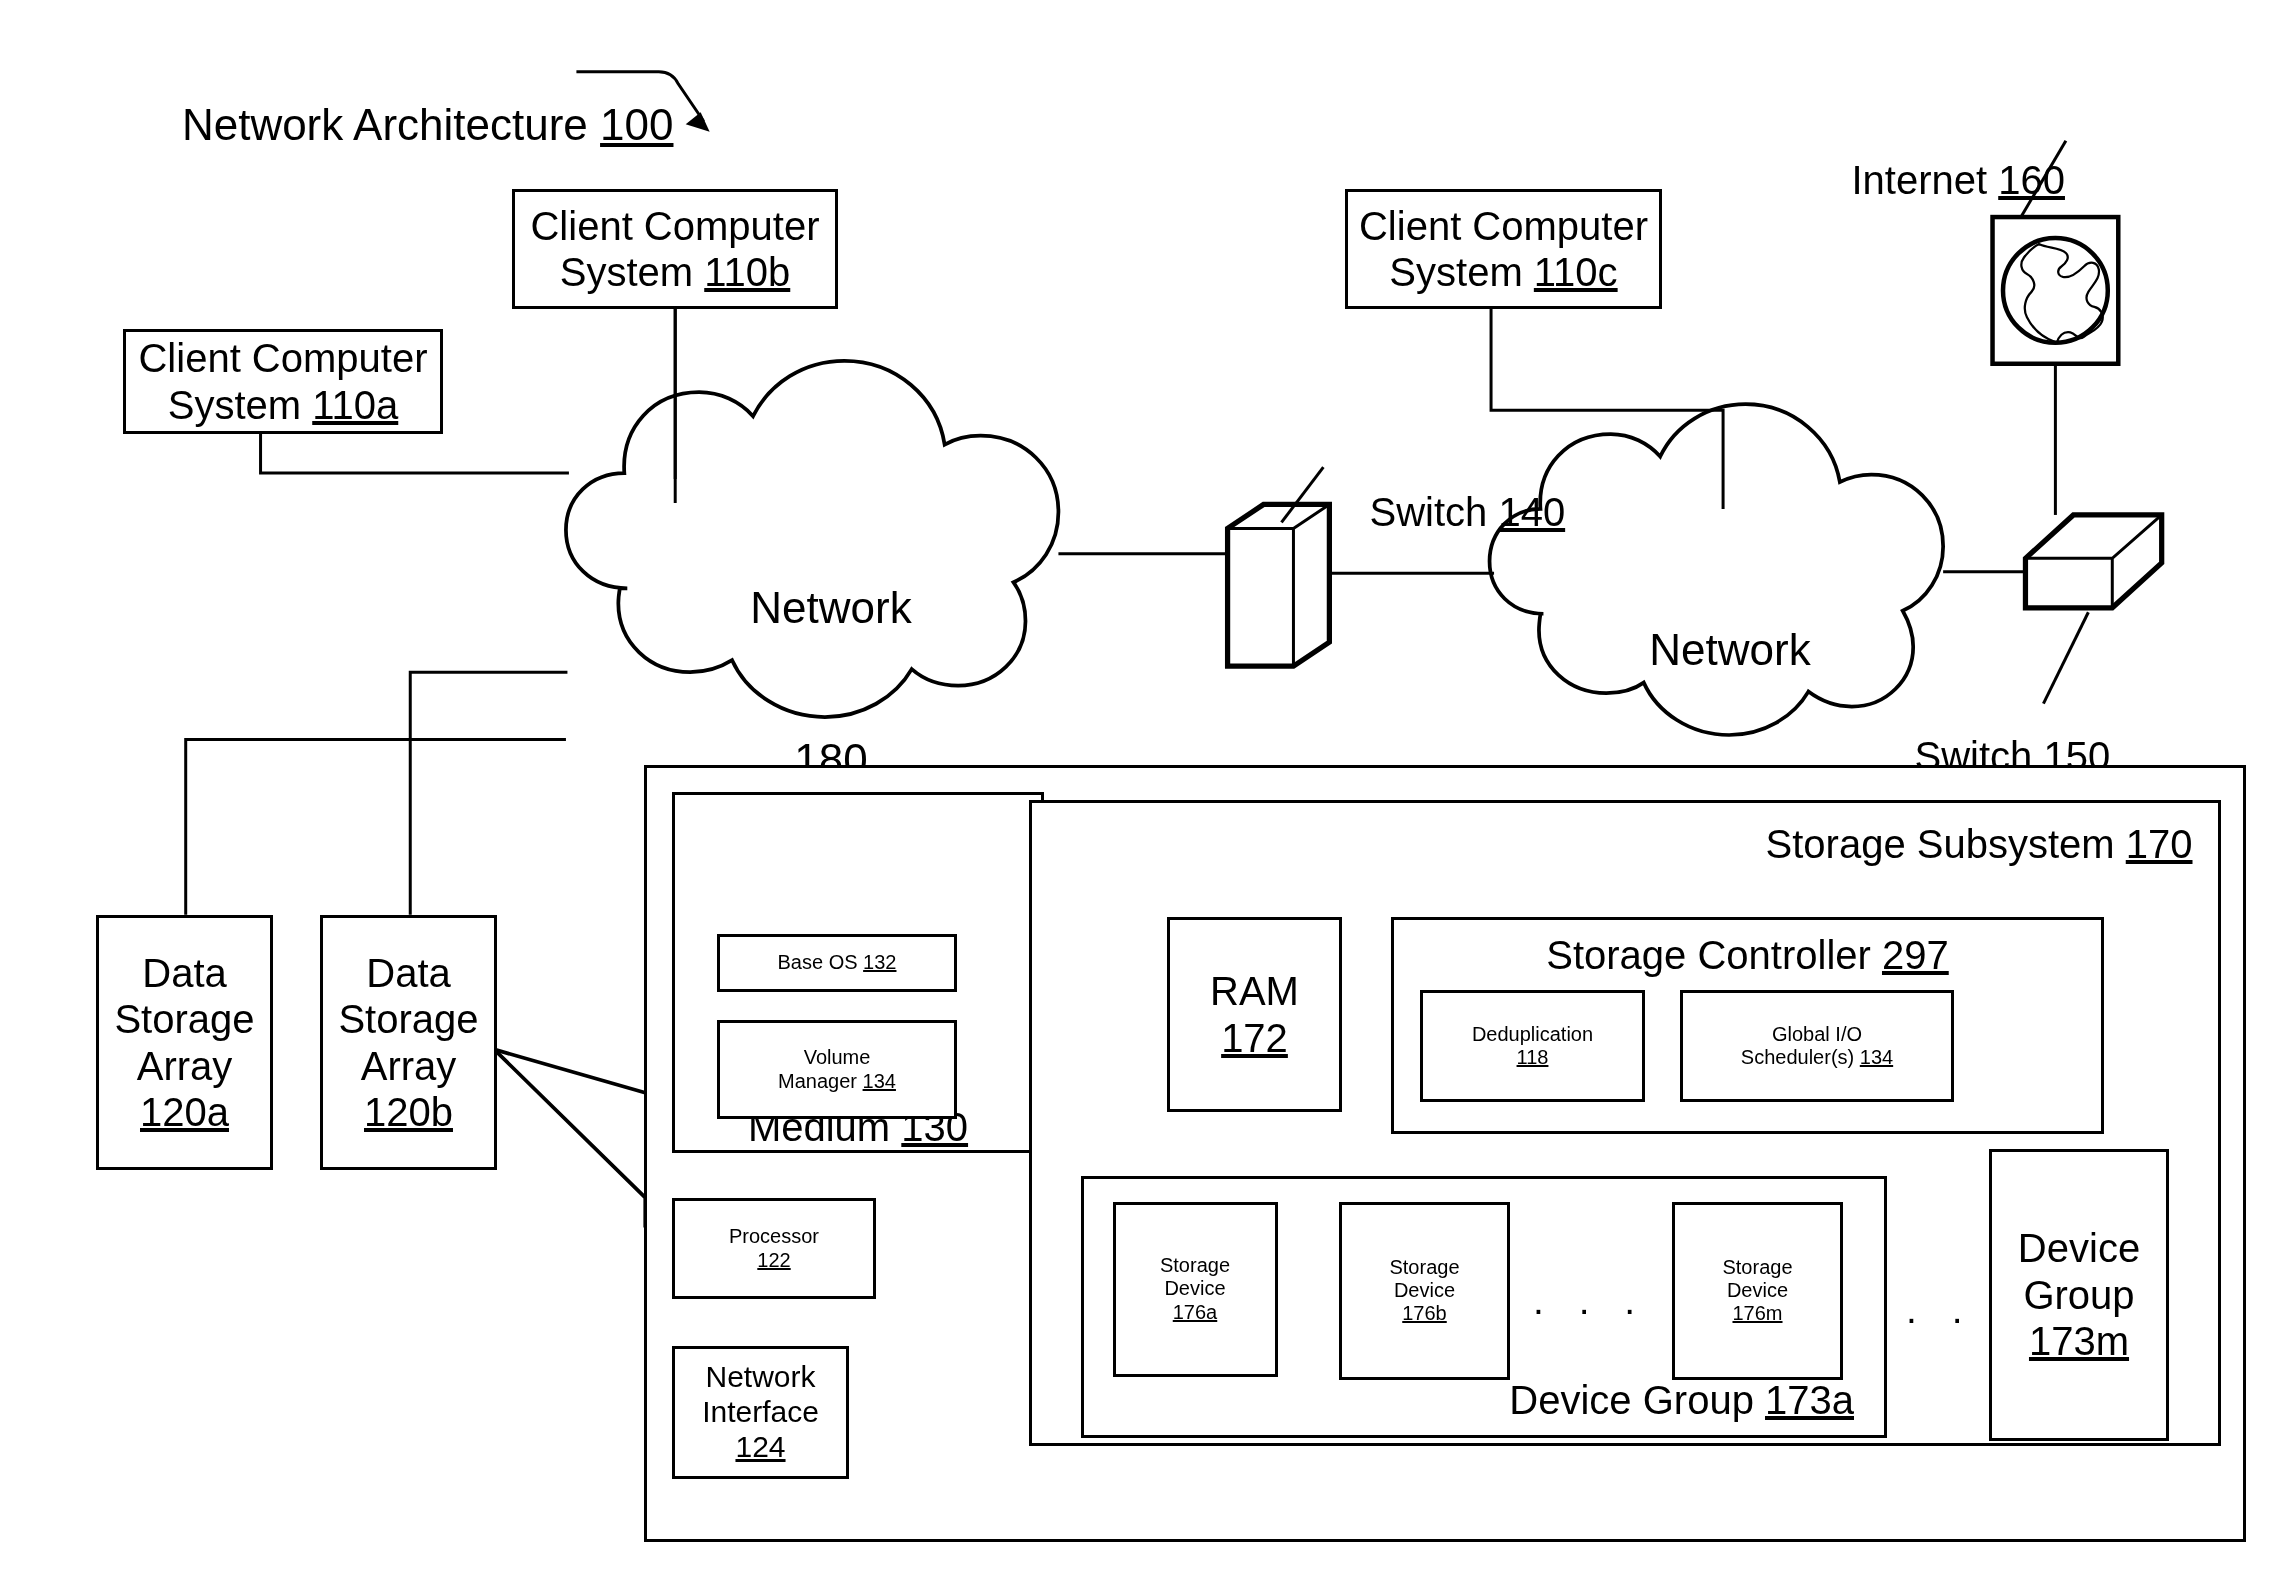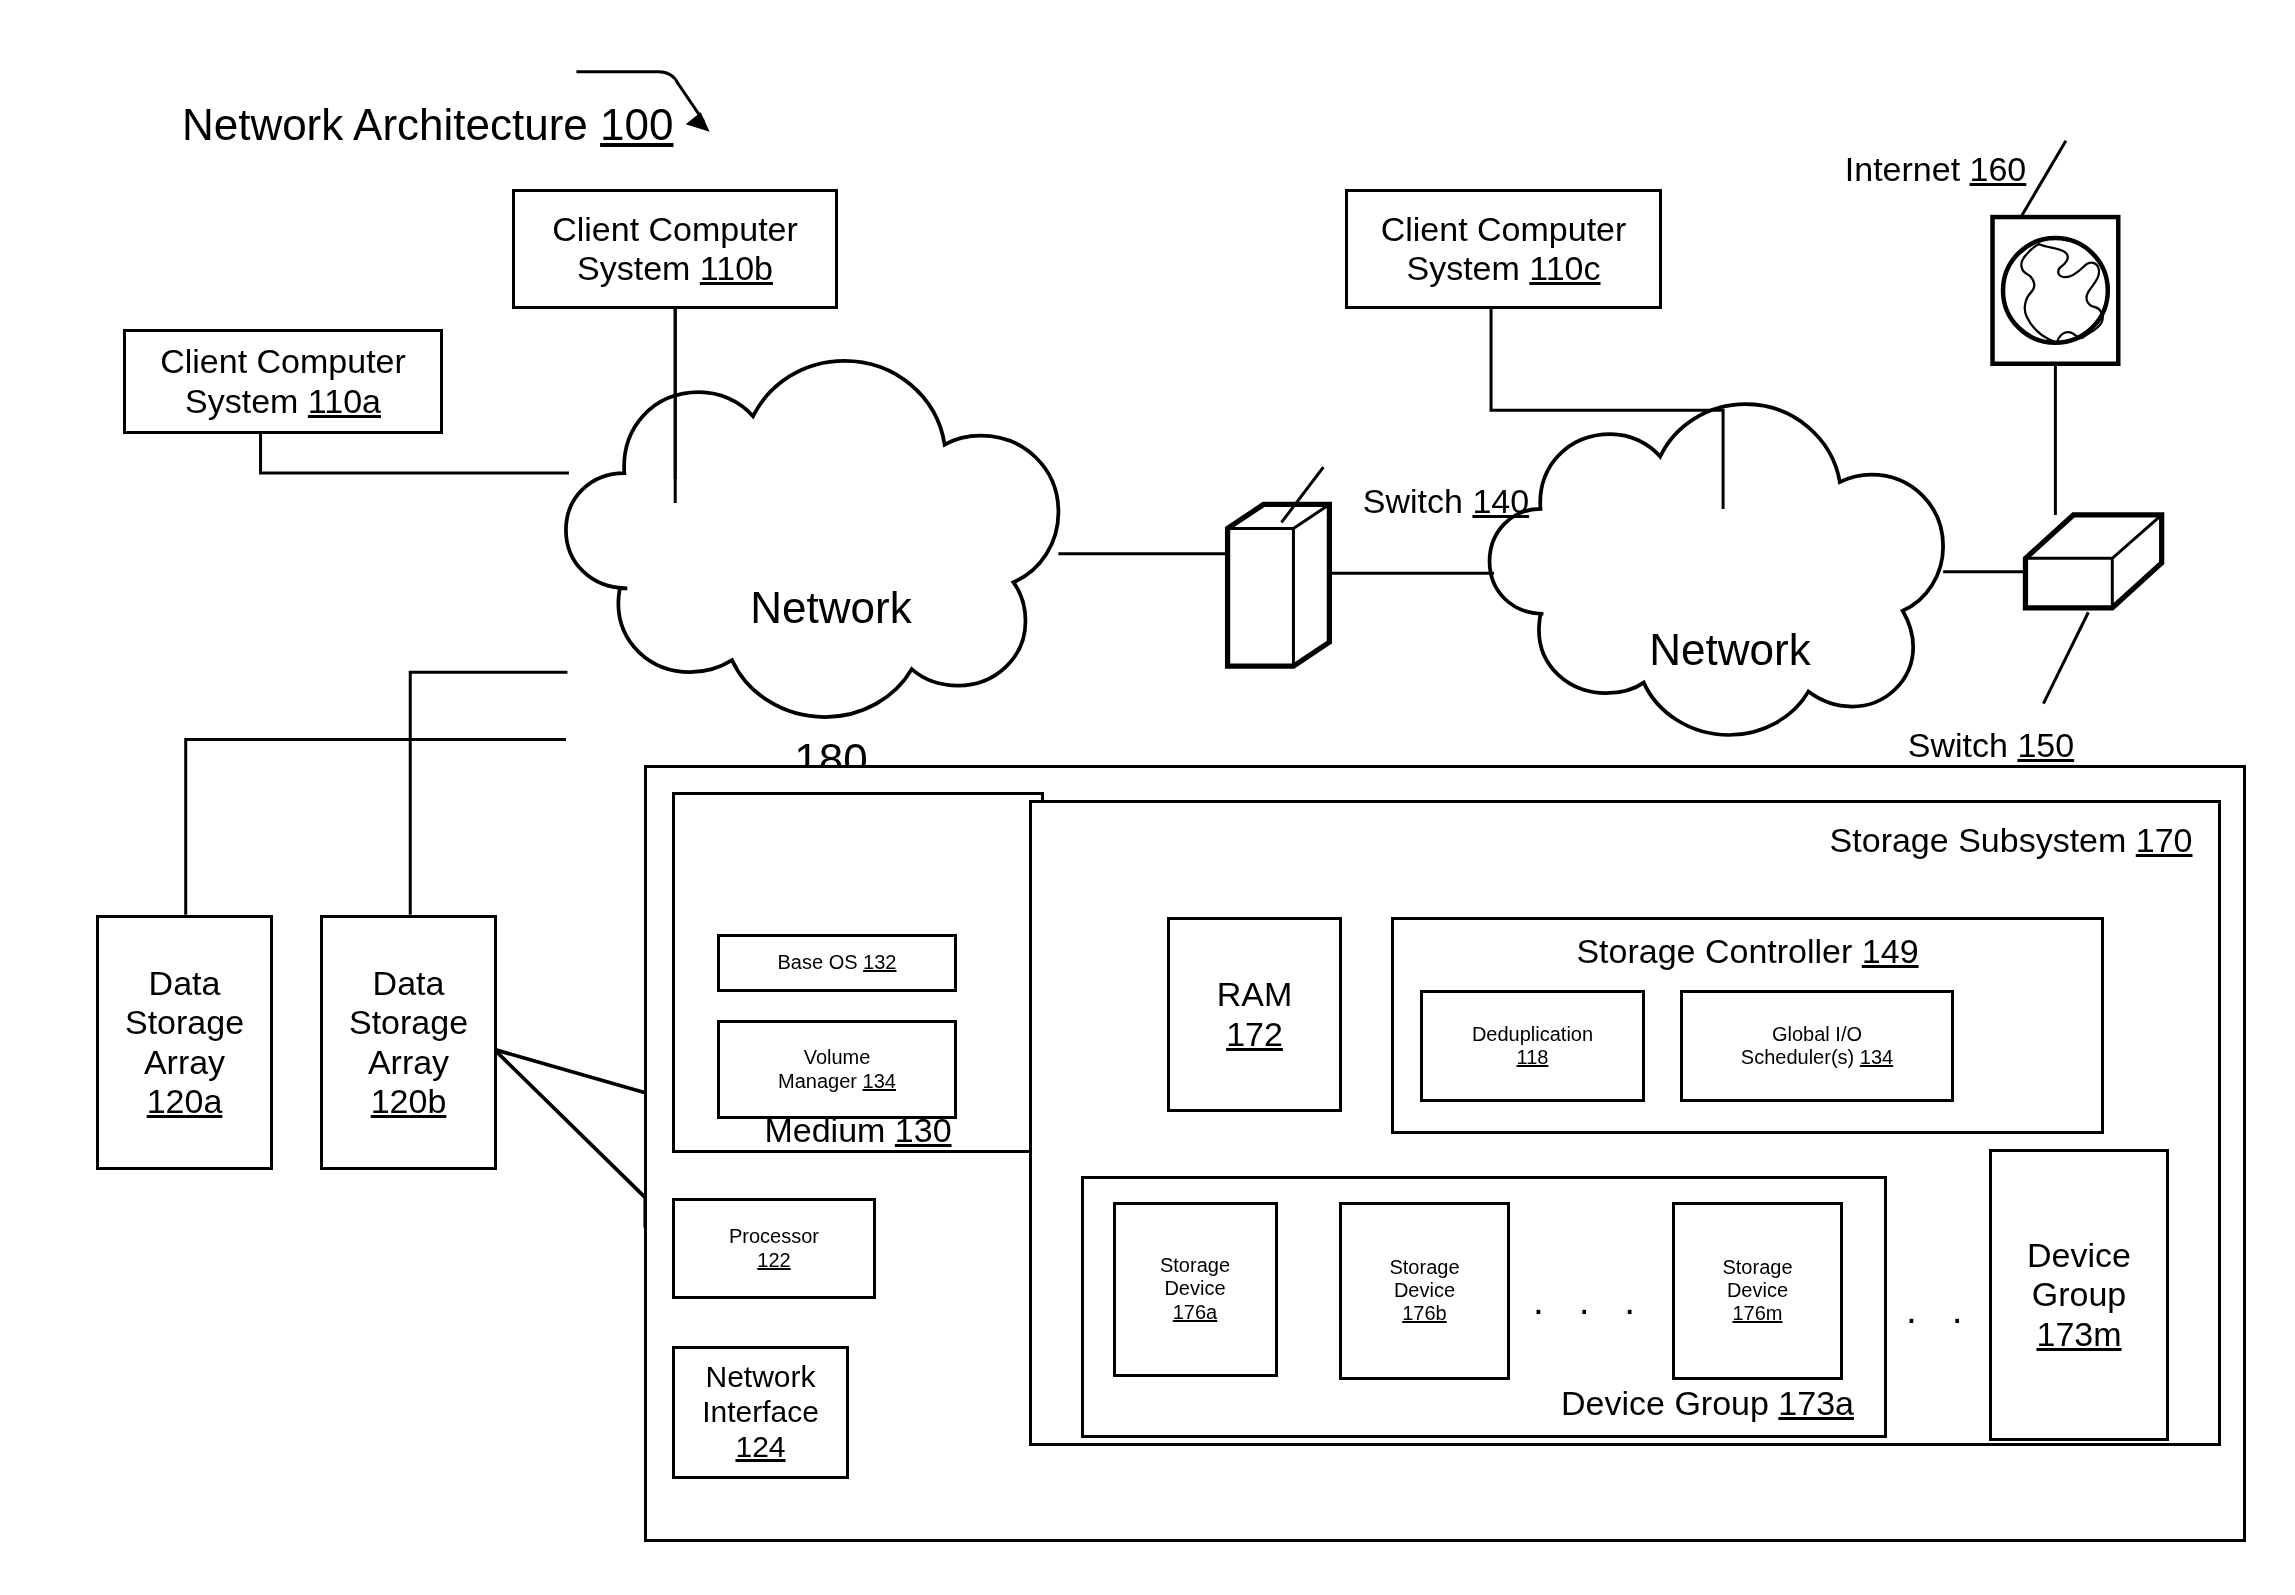--- a/index.html
+++ b/index.html
@@ -50,21 +50,21 @@
     white-space: pre;
     line-height: 1.15;
   }
   
   .sectitle {
     position: absolute;
     white-space: pre;
     text-align: center;
   }
   .f48 { font-size: 44px; }
-  .f46 { font-size: 34px; }
+  .f46 { font-size: 40px; }
   .f42 { font-size: 20px; }
   .f40 { font-size: 30px; }
   .dots {
     position: absolute;
     font-size: 39px;
     letter-spacing: 12px;
     white-space: pre;
   }
 </style>
 </head>
@@ -261,21 +261,21 @@
 
   <div class="box" style="left:1029px; top:800px; width:1192px; height:646px; border-width:3.7px; justify-content:flex-start; align-items:flex-start;">
     <span class="sectitle f46" style="right:25.5px; top:18px;"><span>Storage Subsystem </span><span class="u">170</span></span>
 
     <div class="box" style="left:135px; top:114px; width:175px; height:195px; border-width:3.7px;">
       <span class="lbl f46">RAM</span>
       <span class="lbl f46 u">172</span>
     </div>
 
     <div class="box" style="left:359px; top:114px; width:713px; height:217px; border-width:3.7px; justify-content:flex-start; padding-top:12px;">
-      <span class="lbl f46"><span>Storage Controller </span><span class="u">149</span></span>
+      <span class="lbl f46"><span>Storage Controller </span><span class="u">297</span></span>
 
       <div class="box" style="left:26px; top:70px; width:225px; height:112px; border-width:3.7px;">
         <span class="lbl f42">Deduplication</span>
         <span class="lbl f42 u">118</span>
       </div>
 
       <div class="box" style="left:286px; top:70px; width:274px; height:112px; border-width:3.7px;text-align:right;">
         <span class="lbl f42">Global I/O</span>
         <span class="lbl f42"><span>Scheduler(s) </span><span class="u">134</span></span>
       </div>

